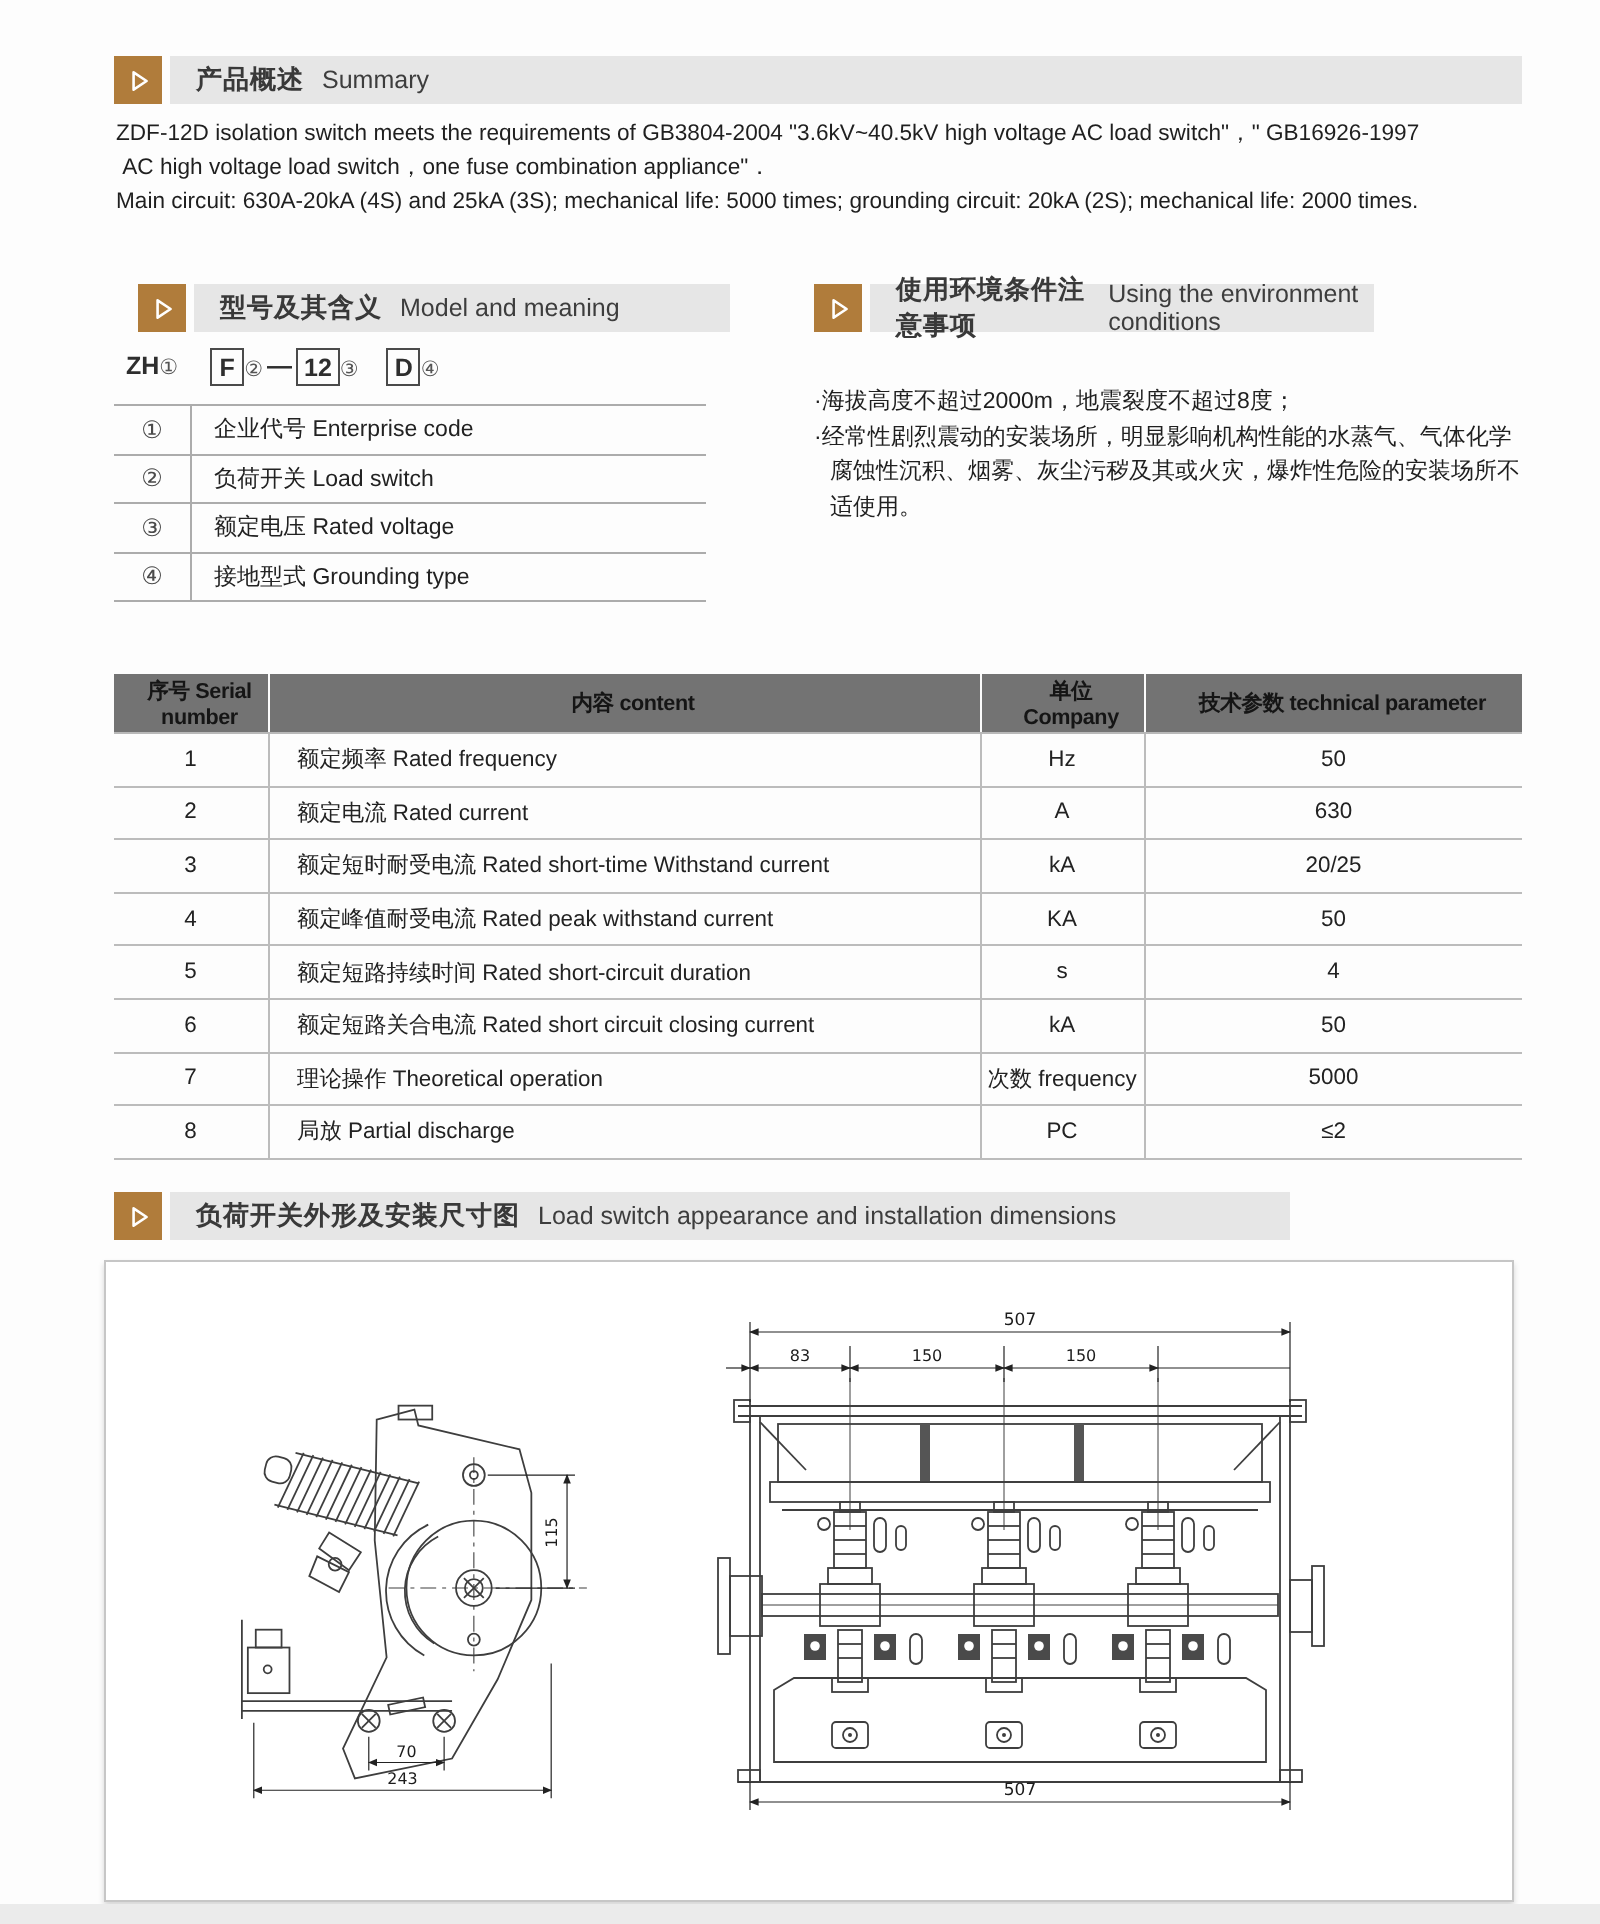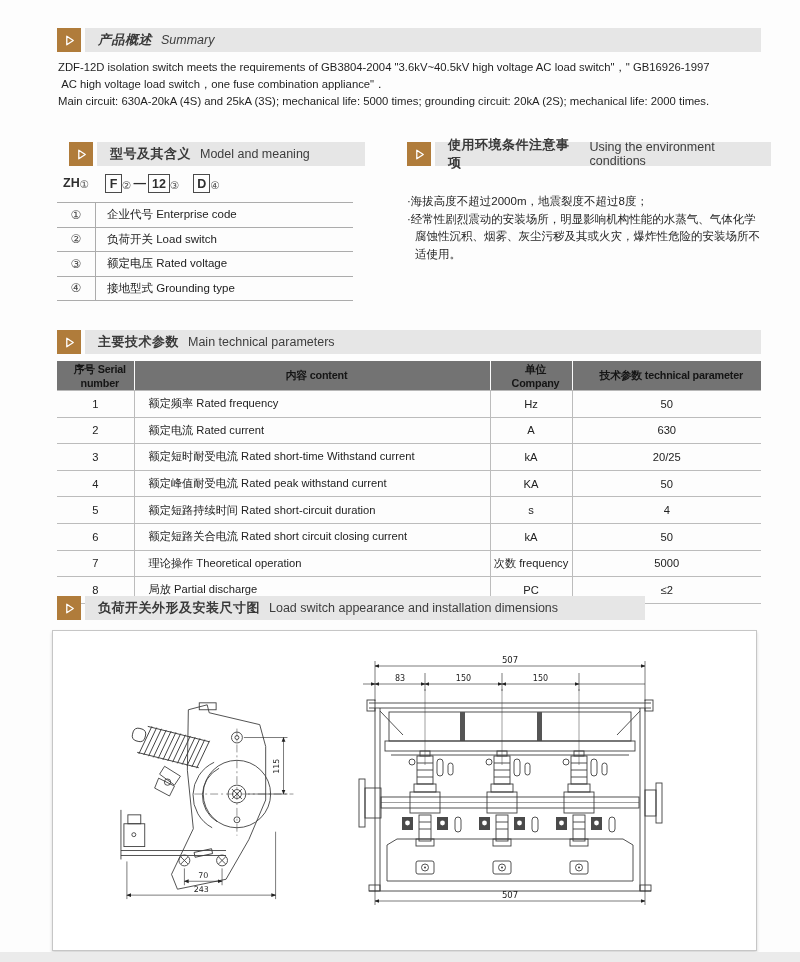--- a/index.html
+++ b/index.html
@@ -33,21 +33,21 @@
   .seg-prefix { margin-right:16px; }
   .seg-dash { margin:0 2px; }
   .seg-last { margin-left:14px; }
   .model-table { margin-top:9px; border-top:1px solid #acacac; }
   .mt-row { display:flex; align-items:stretch; height:23.5px; border-bottom:1px solid #acacac; }
   .mt-num { width:38px; flex:none; border-right:1px solid #acacac; color:#4a4a4a;
             font-size:12px; display:flex; align-items:center; justify-content:center; }
   .mt-label { padding-left:11px; font-size:11.5px; display:flex; align-items:center; }
   
   .col-env { position:absolute; left:407px; top:142px; width:354px; }
-  .col-env .sec-header { position:relative; width:364px; }
+  .col-env .sec-header { position:relative; width:280px; }
   .env-bullets { margin-top:27px; font-size:11.5px; line-height:17.6px; color:#1f1f1f; }
   .env-bullets .bullet { padding-left:8px; text-indent:-8px; }
   
   .sec-params { position:absolute; left:57px; top:330px; width:704px; }
   .sec-params .sec-header { position:relative; width:100%; }
   table.params { margin-top:7px; width:100%; border-collapse:collapse; table-layout:fixed; }
   table.params th { background:#737373; height:27px; font-weight:700; color:#151515;
                     font-size:10.8px; border-right:1px solid #fbfbfb;
                     border-bottom:1px solid #b8b8b8; letter-spacing:-.2px;padding-left:10px; }
   table.params th:last-child { border-right:none; }
@@ -65,21 +65,21 @@
   .svg-front { position:absolute; left:304px; top:14px; }
   .dimtext { font-family:"DejaVu Sans",sans-serif; font-size:8px; fill:#1c1c1c; }
   .dimtext.big { font-size:8.5px; }
   .bottom-strip { position:absolute; left:0; bottom:0; width:100%; height:10px; background:#ebebeb; }
 </style>
 </head>
 <body>
 
 <div class="page">
 
-  <div class="sec-header" style="left:57px; top:28px; width:704px;font-style:italic;">
+  <div class="sec-header" style="left:57px; top:28px; width:704px;">
     <div class="sec-icon">
       <svg viewBox="0 0 24 24">
           <path d="M7 4 L19 12 L7 20 Z" fill="none" stroke="#fff" stroke-width="2.4" stroke-linejoin="round"></path>
         </svg>
     </div>
     <div class="sec-bar">
       <span class="zh">产品概述</span>
       <span class="en">Summary</span>
     </div>
   </div>
@@ -157,31 +157,20 @@
         <span class="en">Using the environment conditions</span>
       </div>
     </div>
     <div class="env-bullets">
       <div class="bullet">·海拔高度不超过2000m，地震裂度不超过8度；</div>
       <div class="bullet">·经常性剧烈震动的安装场所，明显影响机构性能的水蒸气、气体化学腐蚀性沉积、烟雾、灰尘污秽及其或火灾，爆炸性危险的安装场所不适使用。</div>
     </div>
   </div>
 
   <div class="sec-params">
-    <div class="sec-header">
-      <div class="sec-icon">
-        <svg viewBox="0 0 24 24">
-            <path d="M7 4 L19 12 L7 20 Z" fill="none" stroke="#fff" stroke-width="2.4" stroke-linejoin="round"></path>
-          </svg>
-      </div>
-      <div class="sec-bar">
-        <span class="zh">主要技术参数</span>
-        <span class="en">Main technical parameters</span>
-      </div>
-    </div>
 
     <table class="params">
       <colgroup>
           <col style="width:77px">
           <col style="width:356px">
           <col style="width:82px">
           <col style="width:189px">
         </colgroup>
       <thead>
         <tr>

